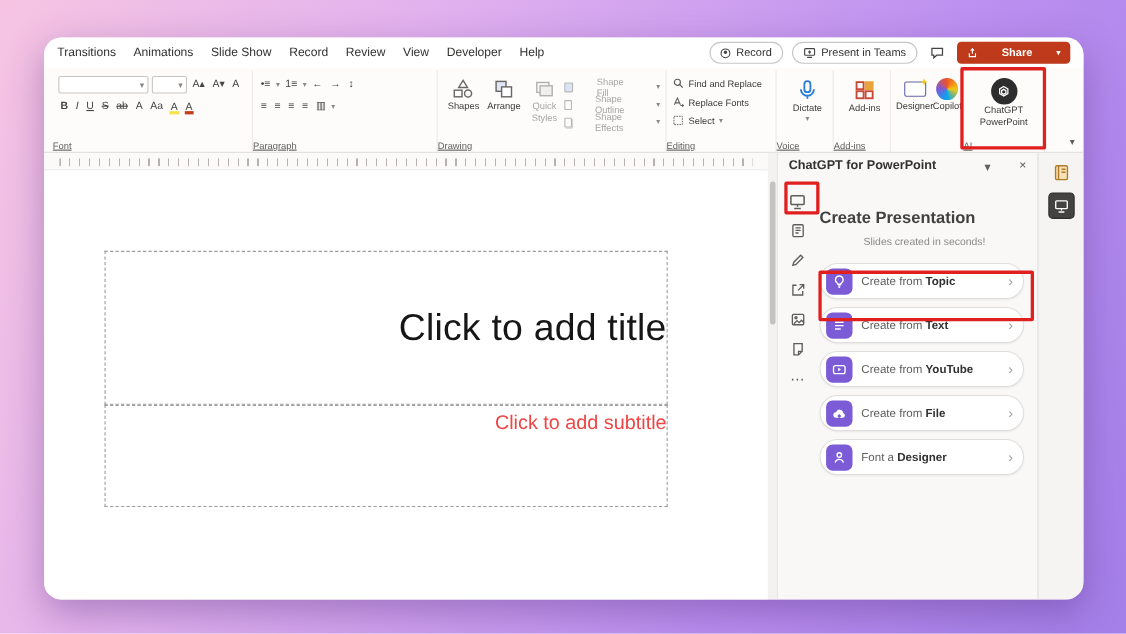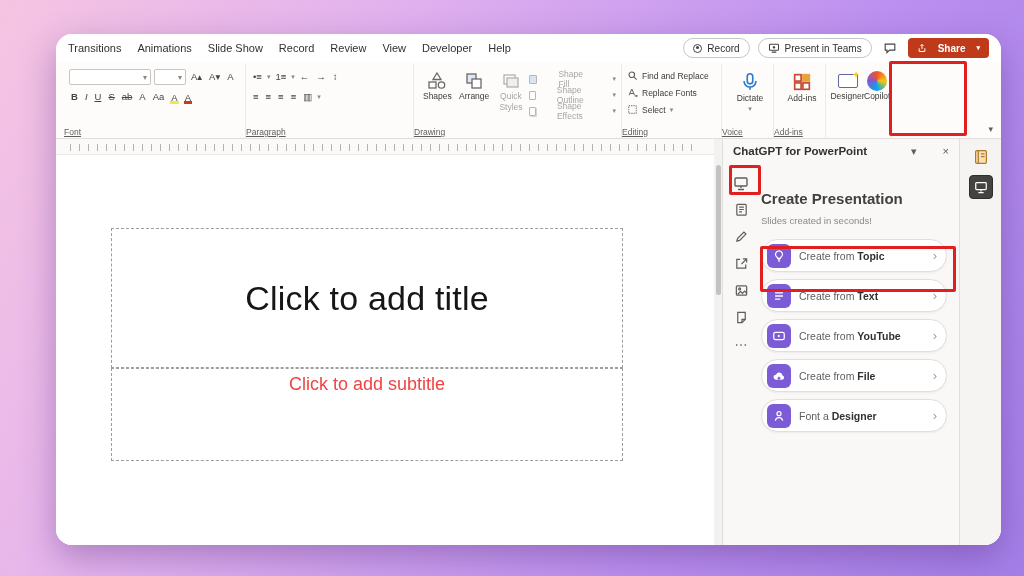--- a/index.html
+++ b/index.html
@@ -3,32 +3,32 @@
 <meta charset="utf-8">
 <style>
   * { box-sizing: border-box; margin: 0; padding: 0; }
   html,body { width:1024px; height:576px; overflow:hidden; }
   body {
     font-family: "Liberation Sans", sans-serif;
     background: linear-gradient(115deg, #f6c4e2 0%, #e2b2ee 30%, #bb8ff0 70%, #a37fe8 100%);
     position: relative;
   }
   .window {
-    position:absolute; left:56px; top:34px; width:945px; height:511px;
+    position:absolute; left:40px; top:34px; width:945px; height:511px;
     background:#fff; border-radius:16px; overflow:hidden;
     box-shadow: 0 12px 34px rgba(80,40,120,.38);
   }
   
   .menubar { height:28px; display:flex; align-items:center; padding:0 12px; font-size:11px; color:#323130; background:#fff; }
   .menu-items { display:flex; gap:16px; }
   .menu-items span { cursor:default; white-space:nowrap; }
   .menu-right { margin-left:auto; display:flex; align-items:center; gap:8px; }
   .pill { display:flex; align-items:center; gap:5px; border:1px solid #c8c6c4; border-radius:11px; height:20px; padding:0 9px; font-size:10px; color:#323130; background:#fff; }
   .icon-btn { display:flex; align-items:center; justify-content:center; width:20px; height:20px; }
-  .share-btn { display:flex; align-items:center; gap:11px; height:20px; padding:0 9px; border-radius:4px; background:#bf3a1b; color:#fff; font-size:10px; font-weight:700; }
+  .share-btn { display:flex; align-items:center; gap:22px; height:20px; padding:0 9px; border-radius:4px; background:#bf3a1b; color:#fff; font-size:10px; font-weight:700; }
   .rec-dot { width:9px; height:9px; border:1.5px solid #444; border-radius:50%; position:relative; }
   .rec-dot::after { content:""; position:absolute; left:1.5px; top:1.5px; width:3px; height:3px; background:#444; border-radius:50%; }
   
   .ribbon { height:77px; display:flex; padding:2px 8px 0; border-bottom:1px solid #e1dfdd; background:#fdfcfb; position:relative; }
   .rgroup { position:relative; border-right:1px solid #ece9e7; padding:3px 5px 13px; display:flex; flex-direction:column; }
   .glabel { position:absolute; bottom:1px; left:0; width:100%; text-align:left; font-size:8.5px; color:#605e5c;text-decoration:underline; }
   .g-font { width:182px; } .g-para { width:168px; } .g-draw { width:208px; }
   .g-edit { width:100px; } .g-voice { width:52px; } .g-addins { width:52px; }
   .g-ai2 { width:66px; } .g-gpt { width:74px; }
   .rrow { display:flex; align-items:center; gap:3px; height:20px; }
@@ -53,39 +53,39 @@
   .designer-ico { width:20px; height:14px; border:1.5px solid #6264a7; border-radius:2px; position:relative; background:#fff; }
   .designer-ico::after { content:""; position:absolute; right:-3px; top:-4px; width:7px; height:7px; background:#f2c811; clip-path:polygon(50% 0,62% 38%,100% 50%,62% 62%,50% 100%,38% 62%,0 50%,38% 38%); }
   .collapse-chev { position:absolute; right:8px; bottom:4px; font-size:9px; color:#605e5c; }
   
   .content-row { display:flex; height:406px; }
   .slide-col { width:658px; display:flex; flex-direction:column; background:#fff; }
   .ruler { height:16px; border-bottom:1px solid #eceae8; background:#fbfaf9; padding:0 14px; display:flex; align-items:flex-end; }
   .ruler-ticks { height:7px; width:100%; margin-bottom:3px;
     background: repeating-linear-gradient(to right, #b5b2af 0 1px, transparent 1px 9px); }
   .slide { flex:1; position:relative; background:#fff; }
-  .ph { position:absolute; border:1px dashed #9d9d9d; left:55px; width:512px; display:flex; justify-content:center; }
+  .ph { position:absolute; border:1px dashed #9d9d9d; left:55px; width:512px; display:flex; justify-content:flex-end; }
   .ph-title { top:73px; height:140px; align-items:center; }
   .ph-title span { font-size:34px; color:#161616; letter-spacing:.2px; }
   .ph-sub { top:213px; height:93px; align-items:flex-start; padding-top:5px; }
   .ph-sub span { font-size:18px; color:#ef4444; }
   .vscroll { width:8px; background:#f3f2f1; position:relative; }
   .vthumb { position:absolute; left:1.5px; width:5px; border-radius:3px; background:#c4c2c0; top:26px; height:130px; }
   
   .panel { width:237px; background:#f9f8f7; border-left:1px solid #e1dfdd; display:flex; flex-direction:column; }
   .panel-header { height:24px; display:flex; align-items:center; padding:0 10px; gap:26px; }
   .panel-title { font-size:11.5px; font-weight:700; color:#323130; flex:1; }
   .panel-hicon { font-size:11px; color:#605e5c; cursor:pointer; }
   .panel-body { flex:1; display:flex; }
   .strip { width:36px; padding-top:6px; display:flex; flex-direction:column; align-items:center; }
   .strip-ico { width:27px; height:27px; display:flex; align-items:center; justify-content:center; color:#5f5d5b; }
   .strip-more { font-size:13px; color:#5f5d5b; }
   .panel-content { flex:1; padding:0 12px 0 2px; }
   .p-heading { margin-top:26px; font-size:15px; font-weight:700; color:#404040; line-height:20px; }
-  .p-sub { margin-top:5px; font-size:9.5px; color:#8a8886; line-height:13px; }
+  .p-sub { margin-top:5px; font-size:9.5px; color:#8a8886; line-height:13px;margin-left:40px; }
   .p-sub2 { font-size:9.5px; color:#8a8886; line-height:13px; }
   .pbtn-list { margin-top:12px; display:flex; flex-direction:column; gap:7px; }
   .pbtn { height:33px; background:#fff; border:1px solid #e1dfdd; border-radius:17px; display:flex; align-items:center; gap:8px; padding:0 9px 0 5px; box-shadow:0 1px 2px rgba(0,0,0,.05); cursor:pointer; }
   .pbtn-ico { width:24px; height:24px; border-radius:6px; background:#7b5bd6; display:flex; align-items:center; justify-content:center; flex:none; }
   .pbtn-label { font-size:10.5px; color:#605e5c; white-space:nowrap; }
   .pbtn-label b { color:#323130; }
   .pbtn-chev { margin-left:auto; color:#a19f9d; font-size:13px; line-height:1; }
   
   .right-strip { width:42px; background:#f6f4f3; border-left:1px solid #e1dfdd; display:flex; flex-direction:column; align-items:center; padding-top:6px; gap:6px; }
   .rs-tile { width:24px; height:24px; border-radius:4px; display:flex; align-items:center; justify-content:center; }
@@ -295,20 +295,33 @@
           <span class="designer-ico" style="margin-top:3px"></span>
           <span style="margin-top:3px">Designer</span>
         </div>
         <div class="big-btn" style="width:33px">
           <span class="copilot-circle"></span>
           <span>Copilot</span>
         </div>
       </div>
     </div>
 
+    <div class="rgroup g-gpt">
+      <div class="big-btn" style="width:100%">
+        <span class="gpt-circle">
+          <svg width="13" height="13" viewBox="0 0 16 16" fill="none" stroke="#fff" stroke-width="1.4">
+              <path d="M8 2l4.6 2.7v5.3L8 12.7 3.4 10V4.7z"></path>
+              <path d="M8 5.2l2.4 1.4v2.8L8 10.8 5.6 9.4V6.6z"></path>
+            </svg>
+        </span>
+        <span>ChatGPT</span>
+        <span>PowerPoint</span>
+      </div>
+      <div class="glabel">AI</div>
+    </div>
 
     <span class="collapse-chev">▾</span>
   </div>
 
   <div class="content-row">
 
     <div class="slide-col">
       <div class="ruler">
           <div class="ruler-ticks"></div>
         </div>

